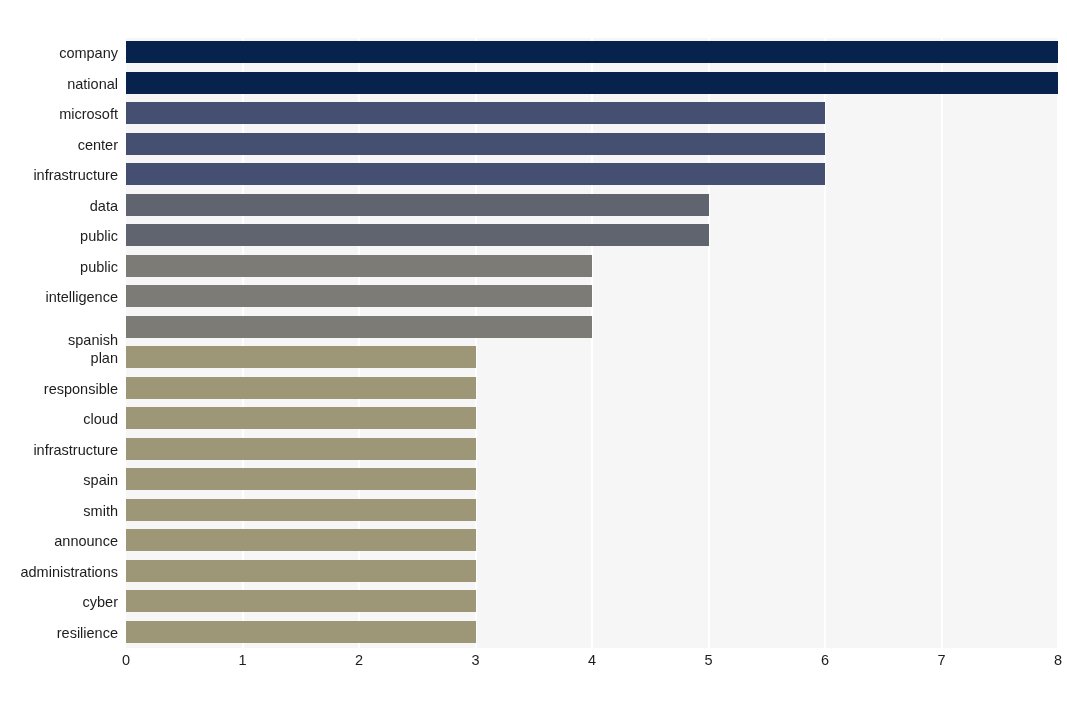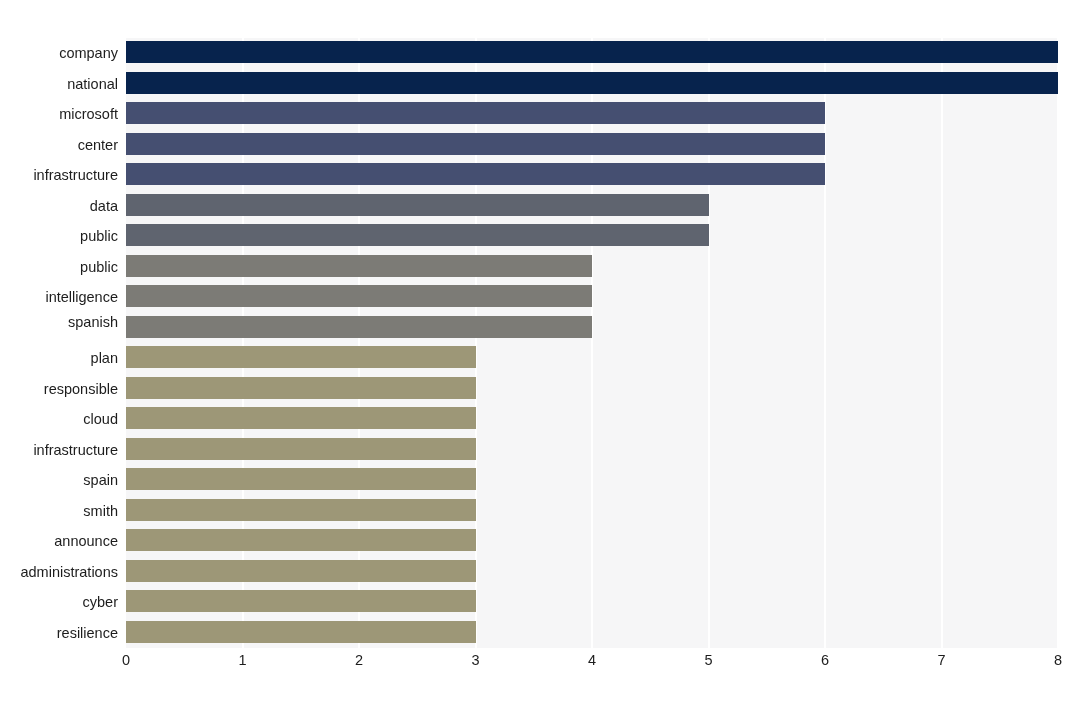--- a/index.html
+++ b/index.html
@@ -192,21 +192,21 @@
   <div id="ylabels-layer">
       <div class="ytick" style="top: 7.25px;">company</div>
       <div class="ytick" style="top: 37.75px;">national</div>
       <div class="ytick" style="top: 68.25px;">microsoft</div>
       <div class="ytick" style="top: 98.75px;">center</div>
       <div class="ytick" style="top: 129.25px;">infrastructure</div>
       <div class="ytick" style="top: 159.75px;">data</div>
       <div class="ytick" style="top: 190.25px;">public</div>
       <div class="ytick" style="top: 220.75px;">public</div>
       <div class="ytick" style="top: 251.25px;">intelligence</div>
-      <div class="ytick" style="top: 276px;">spanish</div>
+      <div class="ytick" style="top: 294px;">spanish</div>
       <div class="ytick" style="top: 312.25px;">plan</div>
       <div class="ytick" style="top: 342.75px;">responsible</div>
       <div class="ytick" style="top: 373.25px;">cloud</div>
       <div class="ytick" style="top: 403.75px;">infrastructure</div>
       <div class="ytick" style="top: 434.25px;">spain</div>
       <div class="ytick" style="top: 464.75px;">smith</div>
       <div class="ytick" style="top: 495.25px;">announce</div>
       <div class="ytick" style="top: 525.75px;">administrations</div>
       <div class="ytick" style="top: 556.25px;">cyber</div>
       <div class="ytick" style="top: 586.75px; padding-left: 33px;">resilience</div>

